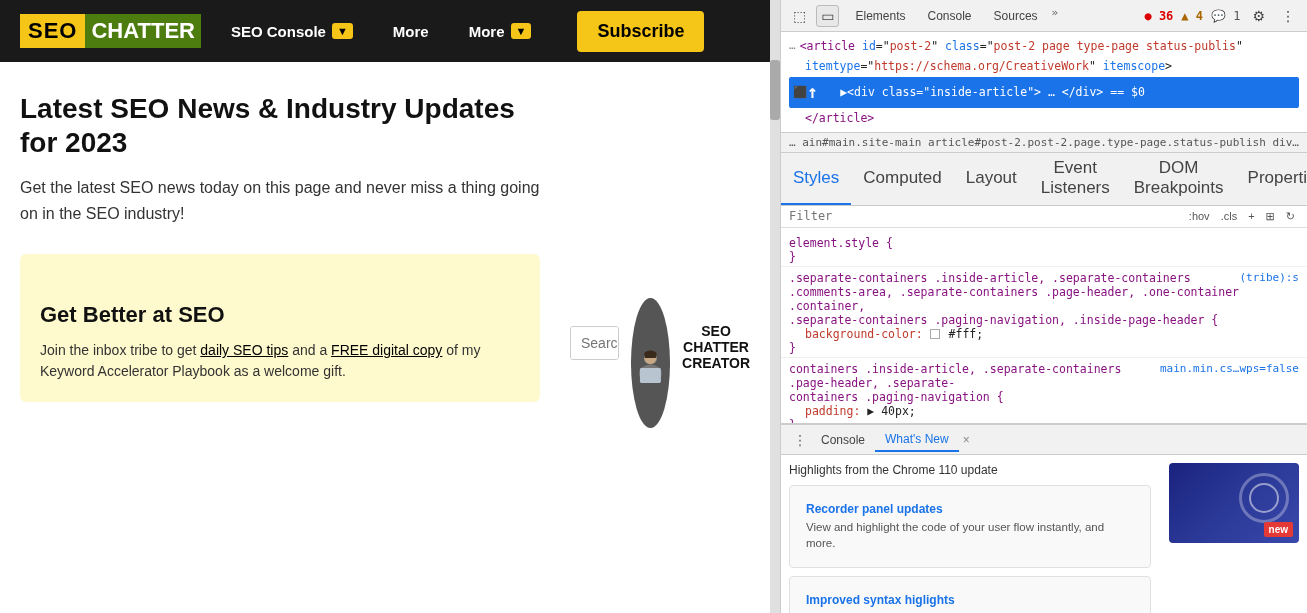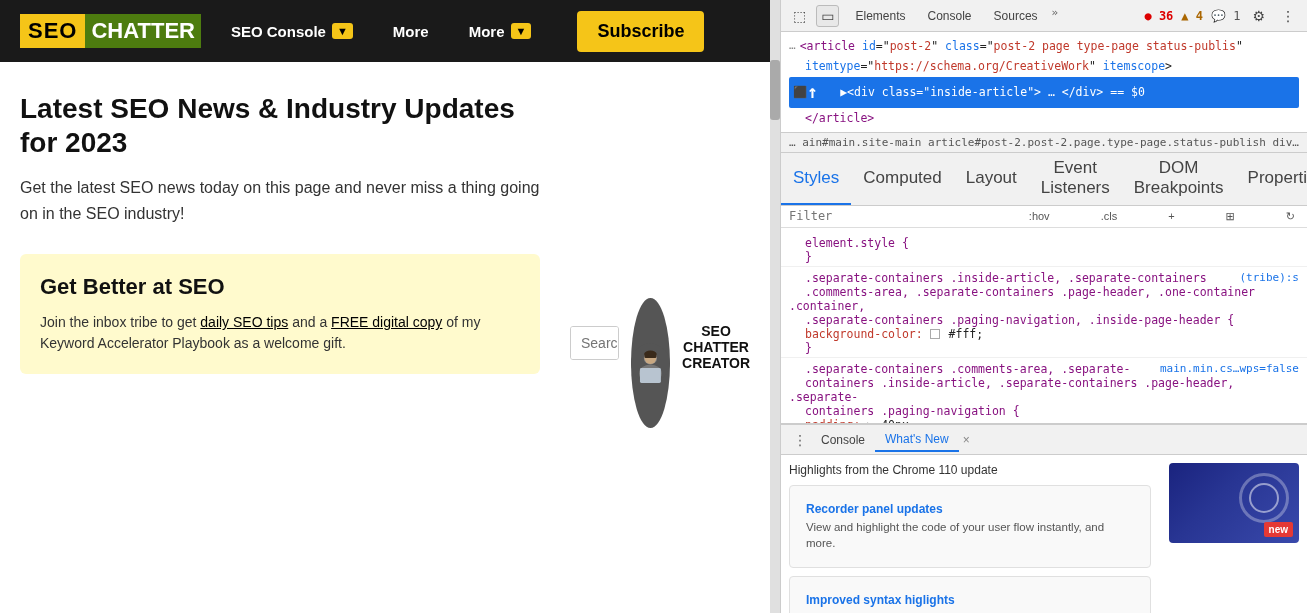--- a/index.html
+++ b/index.html
@@ -102,20 +102,21 @@
       background: #fffacd;
       border-radius: 6px;
       padding: 20px;
       margin-top: 10px;
     }
     .cta-title {
       font-size: 22px;
       font-weight: 900;
       color: #111;
       margin-bottom: 12px;
+      margin-top: 28px;
     }
     .cta-text {
       font-size: 14px;
       color: #333;
       line-height: 1.5;
     }
     .cta-text a {
       color: #000;
       text-decoration: underline;
     }
@@ -344,36 +345,35 @@
       color: #555;
       font-size: 11px;
     }
     .dt-filter-btn {
       padding: 1px 4px;
       cursor: pointer;
       border: none;
       background: none;
       font-size: 11px;
       color: #555;
-      margin-left: 40px;
     }
 
     
     .dt-styles-area {
       flex: 1;
       overflow-y: auto;
       background: #fff;
       padding: 4px 0;
     }
     .dt-css-block {
       padding: 4px 8px 2px 8px;
       border-bottom: 1px solid #f0f0f0;
       font-size: 11.5px;
     }
-    .dt-selector { color: #881280; margin-left: 16px; }
+    .dt-selector { color: #881280; }
     .dt-prop { color: #c0392b; }
     .dt-css-val { color: #222; }
     .dt-source-link { color: #1a73e8; float: right; font-size: 11px; }
     .dt-color-swatch {
       display: inline-block;
       width: 10px;
       height: 10px;
       border: 1px solid #aaa;
       margin-right: 2px;
       vertical-align: middle;
@@ -669,21 +669,20 @@
       <div style="padding-left:16px">
         <span class="dt-prop">background-color:</span>
         <span class="dt-color-swatch" style="background:#fff; display:inline-block; width:10px;height:10px;border:1px solid #aaa;margin-right:2px;vertical-align:middle;"></span>
         <span class="dt-css-val">#fff;</span>
       </div>
       <div><span class="dt-selector">}</span></div>
     </div>
 
     <div class="dt-css-block">
       <a class="dt-source-link">main.min.cs…wps=false</a>
-      <div><span class="dt-selector">.separate-containers .comments-area, .separate-</span></div>
       <div><span class="dt-selector">containers .inside-article, .separate-containers .page-header, .separate-</span></div>
       <div><span class="dt-selector">containers .paging-navigation {</span></div>
       <div style="padding-left:16px">
         <span class="dt-prop">padding:</span>
         <span class="dt-css-val">▶ 40px;</span>
       </div>
       <div><span class="dt-selector">}</span></div>
     </div>
 
     <div class="dt-css-block">

